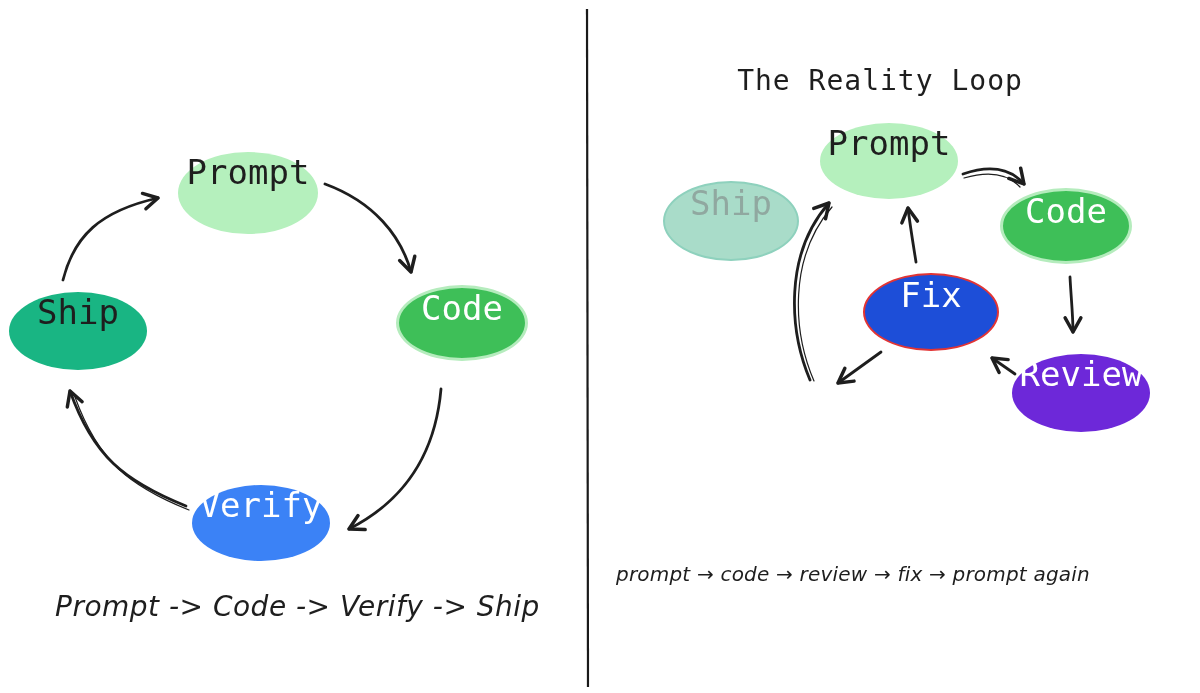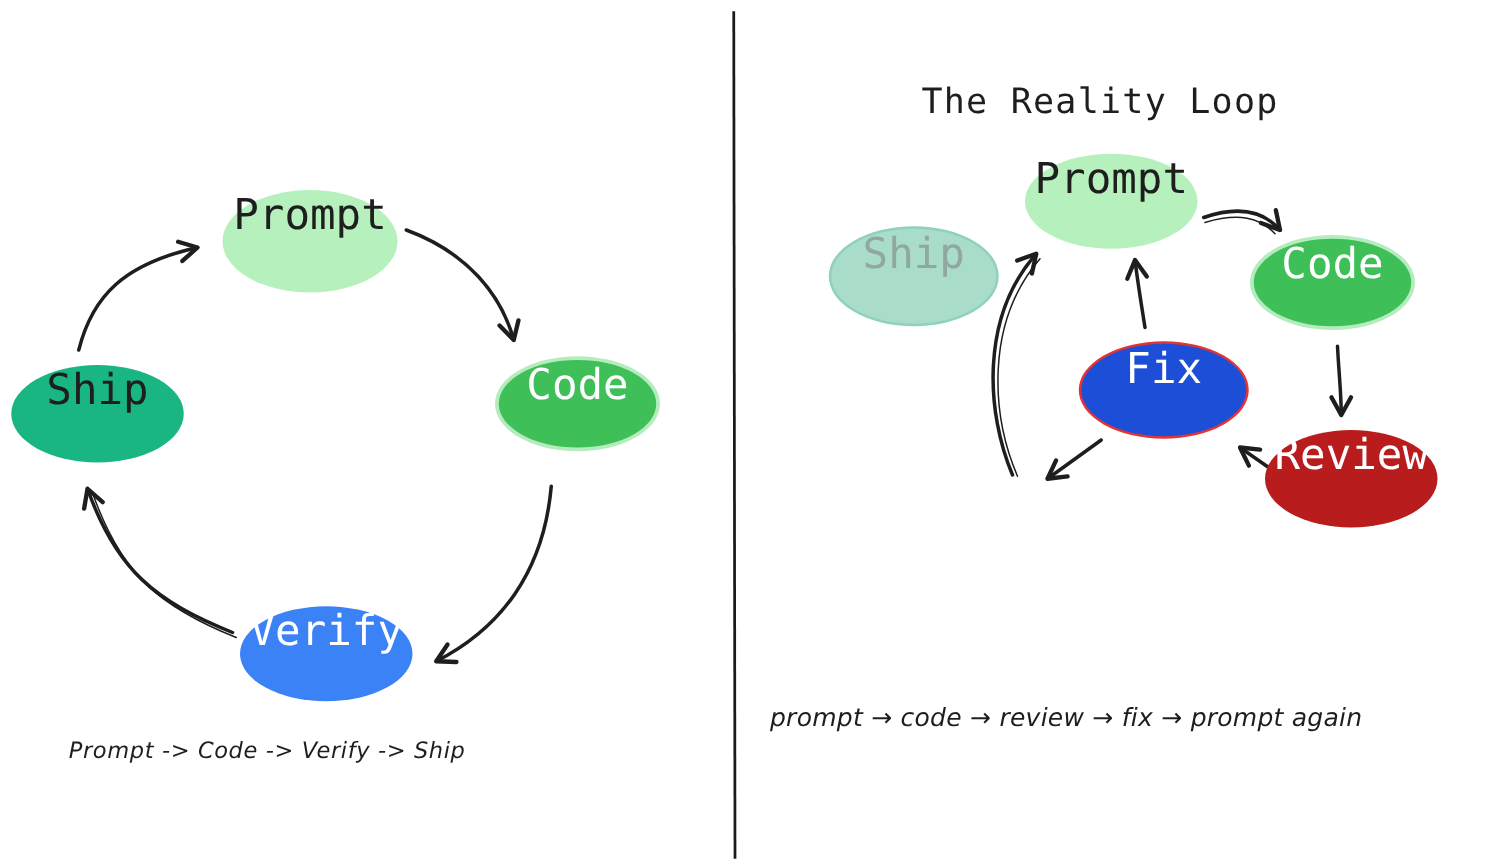--- a/index.html
+++ b/index.html
@@ -33,38 +33,38 @@
   
   #node-prompt-l{left:178px;top:152px;width:140px;height:82px;background:#b5f0bd;color:#1e1e1e;}
   #node-code-l{left:396px;top:285px;width:132px;height:76px;background:#3ebf58;color:#ffffff;border:3px solid #b5ecbd;}
   #node-ship-l{left:9px;top:292px;width:138px;height:78px;background:#19b583;color:#1e1e1e;}
   #node-verify-l{left:192px;top:485px;width:138px;height:76px;background:#3b82f6;color:#ffffff;}
   
   #node-prompt-r{left:820px;top:123px;width:138px;height:76px;background:#b5f0bd;color:#1e1e1e;}
   #node-ship-r{left:663px;top:181px;width:136px;height:80px;background:#a9dcc9;color:#90a8a0;border:2px solid #8ed1bd;}
   #node-code-r{left:1000px;top:188px;width:132px;height:76px;background:#3ebf58;color:#ffffff;border:3px solid #b5ecbd;}
   #node-fix-r{left:863px;top:273px;width:136px;height:78px;background:#1d4ed8;color:#ffffff;border:2.5px solid #e23434;}
-  #node-review-r{left:1012px;top:344px;width:138px;height:78px;background:#b91c1c;color:#ffffff;}
+  #node-review-r{left:1012px;top:354px;width:138px;height:78px;background:#6d28d9;color:#ffffff;}
   #node-reset-r{
     left:733px;top:389px;width:136px;height:84px;
     color:#1e1e1e;border:2.5px solid #e23434;
     background-color:#ffffff;
     background-image:
       repeating-linear-gradient(45deg, #53cf70 0 1.6px, transparent 1.6px 8px),
       repeating-linear-gradient(135deg, #53cf70 0 1.6px, transparent 1.6px 8px);
   }
   .caption{
     position:absolute;
     color:#1e1e1e;
     font-family:"DejaVu Sans", sans-serif;
     font-style:italic;
     font-weight:500;
     white-space:nowrap;
   }
-  #left-caption{left:55px;top:590px;font-size:18px;letter-spacing:0.5px;}
+  #left-caption{left:55px;top:590px;font-size:28px;letter-spacing:0.5px;}
   #right-caption{left:616px;top:560px;font-size:20px;line-height:29px;letter-spacing:0.2px;}
 </style>
 </head>
 <body>
 
 <div id="canvas">
 
   <svg id="arrow-layer" viewBox="0 0 1200 693" xmlns="http://www.w3.org/2000/svg">
     <defs>
       <marker id="ah" viewBox="0 0 14 14" refX="12" refY="7" markerWidth="22" markerHeight="22" markerUnits="userSpaceOnUse" orient="auto-start-reverse">

